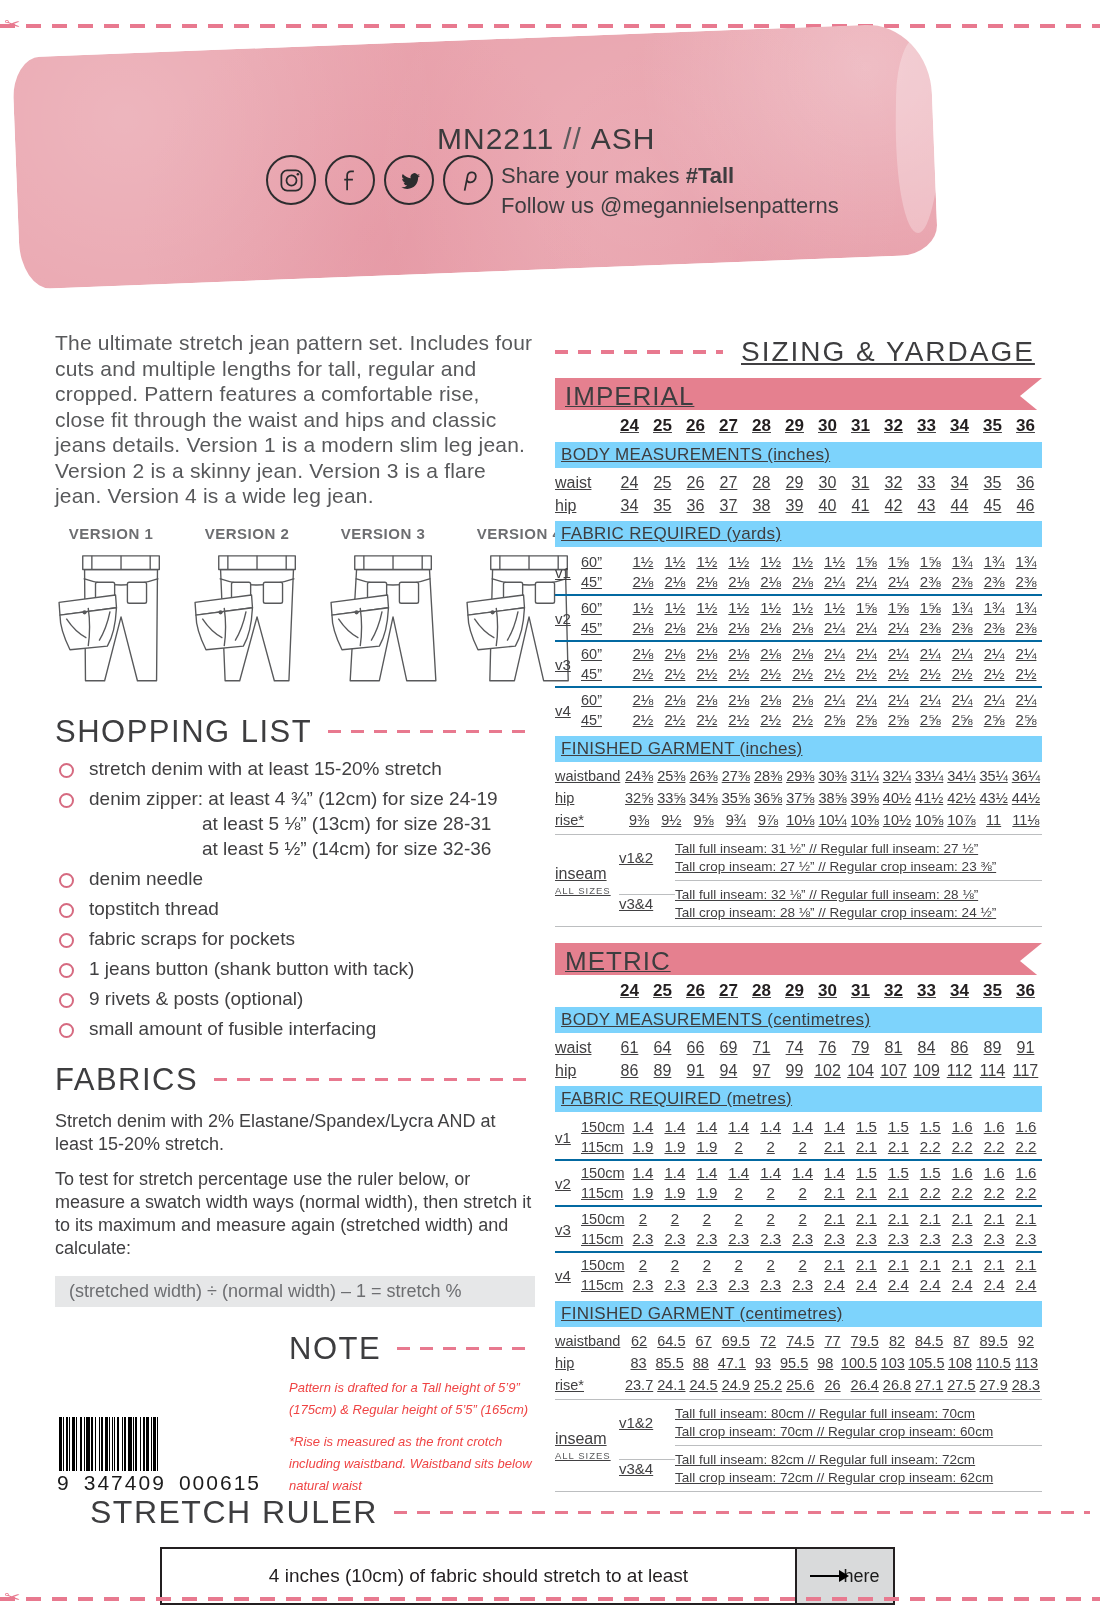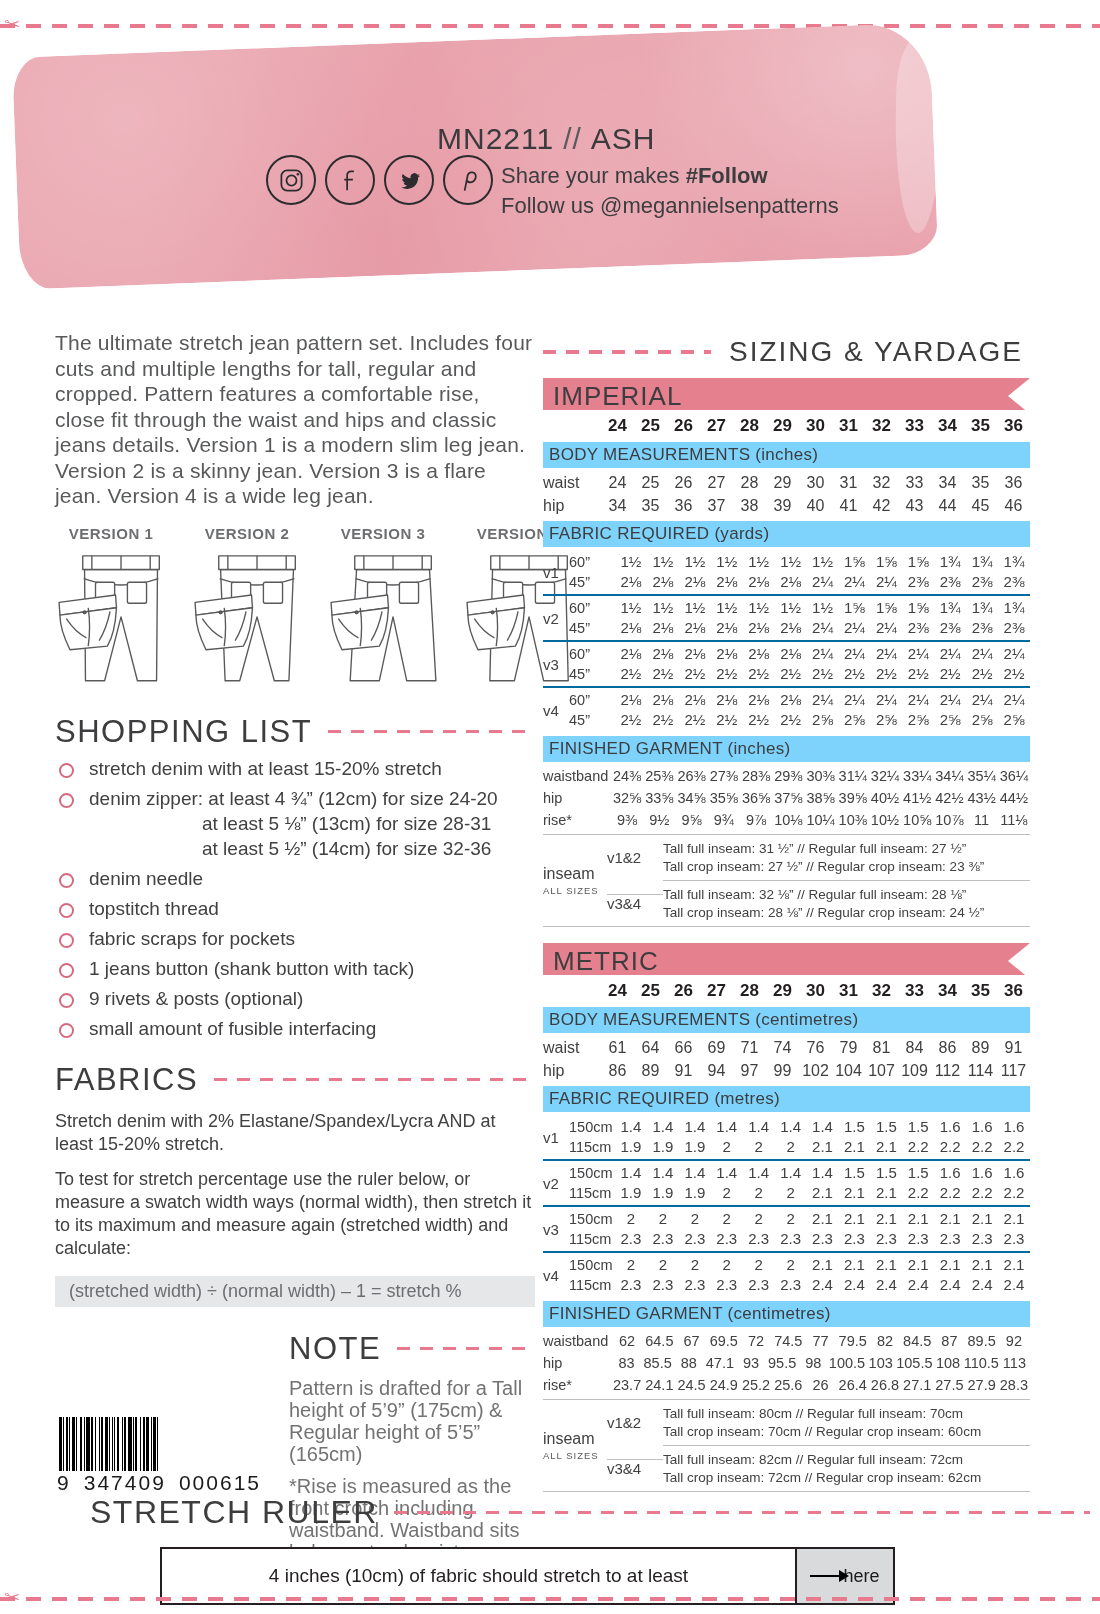--- a/index.html
+++ b/index.html
@@ -30,21 +30,21 @@
   .hdr-title { position:absolute; left:437px; top:122px; font-size:30px; letter-spacing:1px; color:#3b3b3d; }
   .hdr-sep { color:#5a5a5c; margin:0 9px; }
   .social { position:absolute; left:266px; top:155px; display:flex; gap:9px; }
   .circ { width:50px; height:50px; border:2.5px solid #2c2c2e; border-radius:50%; box-sizing:border-box;
           display:flex; align-items:center; justify-content:center; }
   .share-text { position:absolute; left:501px; top:161px; font-size:22px; color:#3d3d3f; line-height:30px; }
   .bold { font-weight:bold; }
 
   
   .col-left  { position:absolute; left:55px;  top:330px; width:480px; }
-  .col-right { position:absolute; left:543px; top:336px; width:487px; }
+  .col-right { position:absolute; left:555px; top:336px; width:487px;text-decoration:underline; }
 
   .intro { font-size:21px; line-height:25.5px; color:#58595b; margin:0; letter-spacing:.2px; }
 
   .versions { display:flex; justify-content:space-between; margin-top:16px;gap:24px; }
   .version { width:114px; text-align:center; }
   .vname { font-size:15px; font-weight:bold; color:#6d6e71; letter-spacing:.5px; margin-bottom:2px; }
 
   .h1row { display:flex; align-items:center; margin-top:22px; }
   .h1 { font-size:31px; font-weight:400; letter-spacing:1.5px; color:#3d3d3f; white-space:nowrap; }
   .dashline { flex:1; height:3.5px; margin-left:16px;
@@ -57,21 +57,21 @@
 
   .fpara { font-size:18px; line-height:23px; color:#414042; margin:12px 0 0 0; }
   .formula { background:#e6e7e8; color:#6d6e71; font-size:18px; padding:5px 0 5px 14px; margin-top:16px; }
 
   .note-row { display:flex; margin-top:24px; }
   .barcode-wrap { width:208px; margin-top:86px; flex:none; }
   .bc-digits { display:flex; justify-content:space-between; margin-top:-16px; font-size:21px; color:#1b1b1b; }
   .bc-digits span { background:#fff; padding:0 2px; letter-spacing:2px; }
   .note-col { margin-left:26px; width:246px; }
   .note-col .h1row { margin-top:0; }
-  .npara { font-size:20px; line-height:22px; color:#737373; margin:10px 0 0 0; }
+  .npara { font-style:italic; font-size:13px; line-height:22px; color:#ef4444; margin:10px 0 0 0; }
 
   
   .sy-row { display:flex; align-items:center; margin-bottom:10px; }
   .sy-dash { width:168px; height:3.5px; margin-right:18px;
              background:repeating-linear-gradient(90deg,#e8798f 0 13px,transparent 13px 23px); }
   .sy-title { font-size:28px; letter-spacing:2px; color:#3d3d3f; }
 
   .banner { position:relative; height:32px; background:#e5808f; margin-bottom:3px; }
   .banner-text { font-size:26px; letter-spacing:1px; color:#3d3d3f; line-height:36px; padding-left:10px; }
   .banner::after { content:""; position:absolute; right:0; top:0;
@@ -152,21 +152,21 @@
       </svg>
     </div>
     <div class="circ">
       <svg width="27" height="27" viewBox="0 0 28 28" fill="none" stroke="#2c2c2e" stroke-width="1.8">
         <path d="M10 24.5 L13.2 8.5 a4.3 4.3 0 0 1 8.4 1.2 c0 3.6-2.6 6.3-5.6 6.3 -1.8 0-3.2-1-3.8-2.4"></path>
       </svg>
     </div>
   </div>
 
   <div class="share-text">
-    <div><span>Share your makes</span> <span class="bold">#Follow</span></div>
+    <div><span>Share your makes</span> <span class="bold">#Tall</span></div>
     <div><span>Follow us</span> <span>@megannielsenpatterns</span></div>
   </div>
 
   <div class="col-left">
     <p class="intro">The ultimate stretch jean pattern set. Includes four cuts and multiple lengths for tall, regular and cropped. Pattern features a comfortable rise, close fit through the waist and hips and classic jeans details. Version 1 is a modern slim leg jean. Version 2 is a skinny jean. Version 3 is a flare jean. Version 4 is a wide leg jean.</p>
 
     <div class="versions" id="versions">
         <div class="version">
           <div class="vname">VERSION 1</div>
           <div class="vart"><svg viewBox="0 0 122 158" width="112" height="144">
@@ -260,21 +260,21 @@
     <div class="shoplist" id="shoplist">
         <div class="sitem">
           <span class="ring"></span>
           <div class="itext">
             <div class="l1">stretch denim with at least 15-20% stretch</div>
           </div>
         </div>
         <div class="sitem">
           <span class="ring"></span>
           <div class="itext">
-            <div class="l1">denim zipper: at least 4 ¾” (12cm) for size 24-20</div>
+            <div class="l1">denim zipper: at least 4 ¾” (12cm) for size 24-19</div>
             <div class="sub">at least 5 ⅛” (13cm) for size 28-31</div>
             <div class="sub">at least 5 ½” (14cm) for size 32-36</div>
           </div>
         </div>
         <div class="sitem">
           <span class="ring"></span>
           <div class="itext">
             <div class="l1">denim needle</div>
           </div>
         </div>

